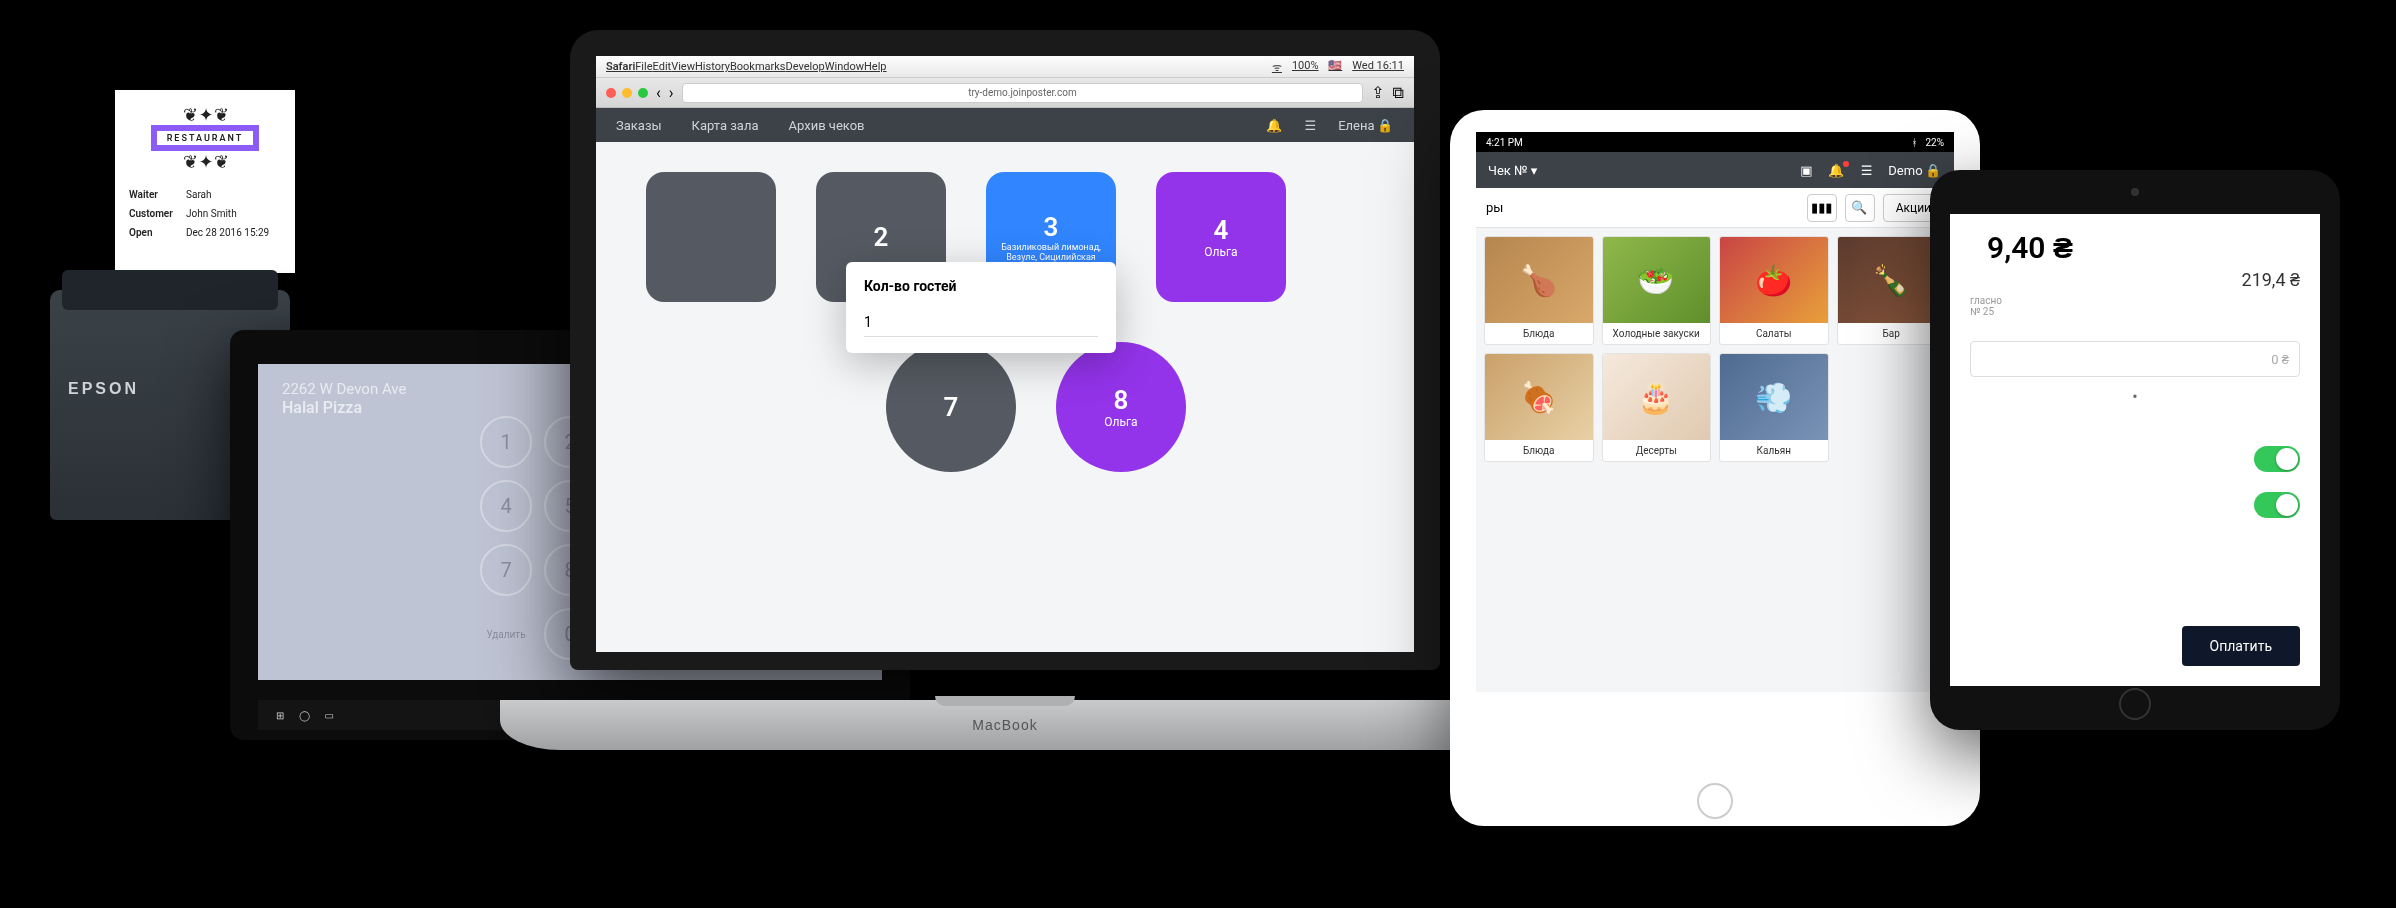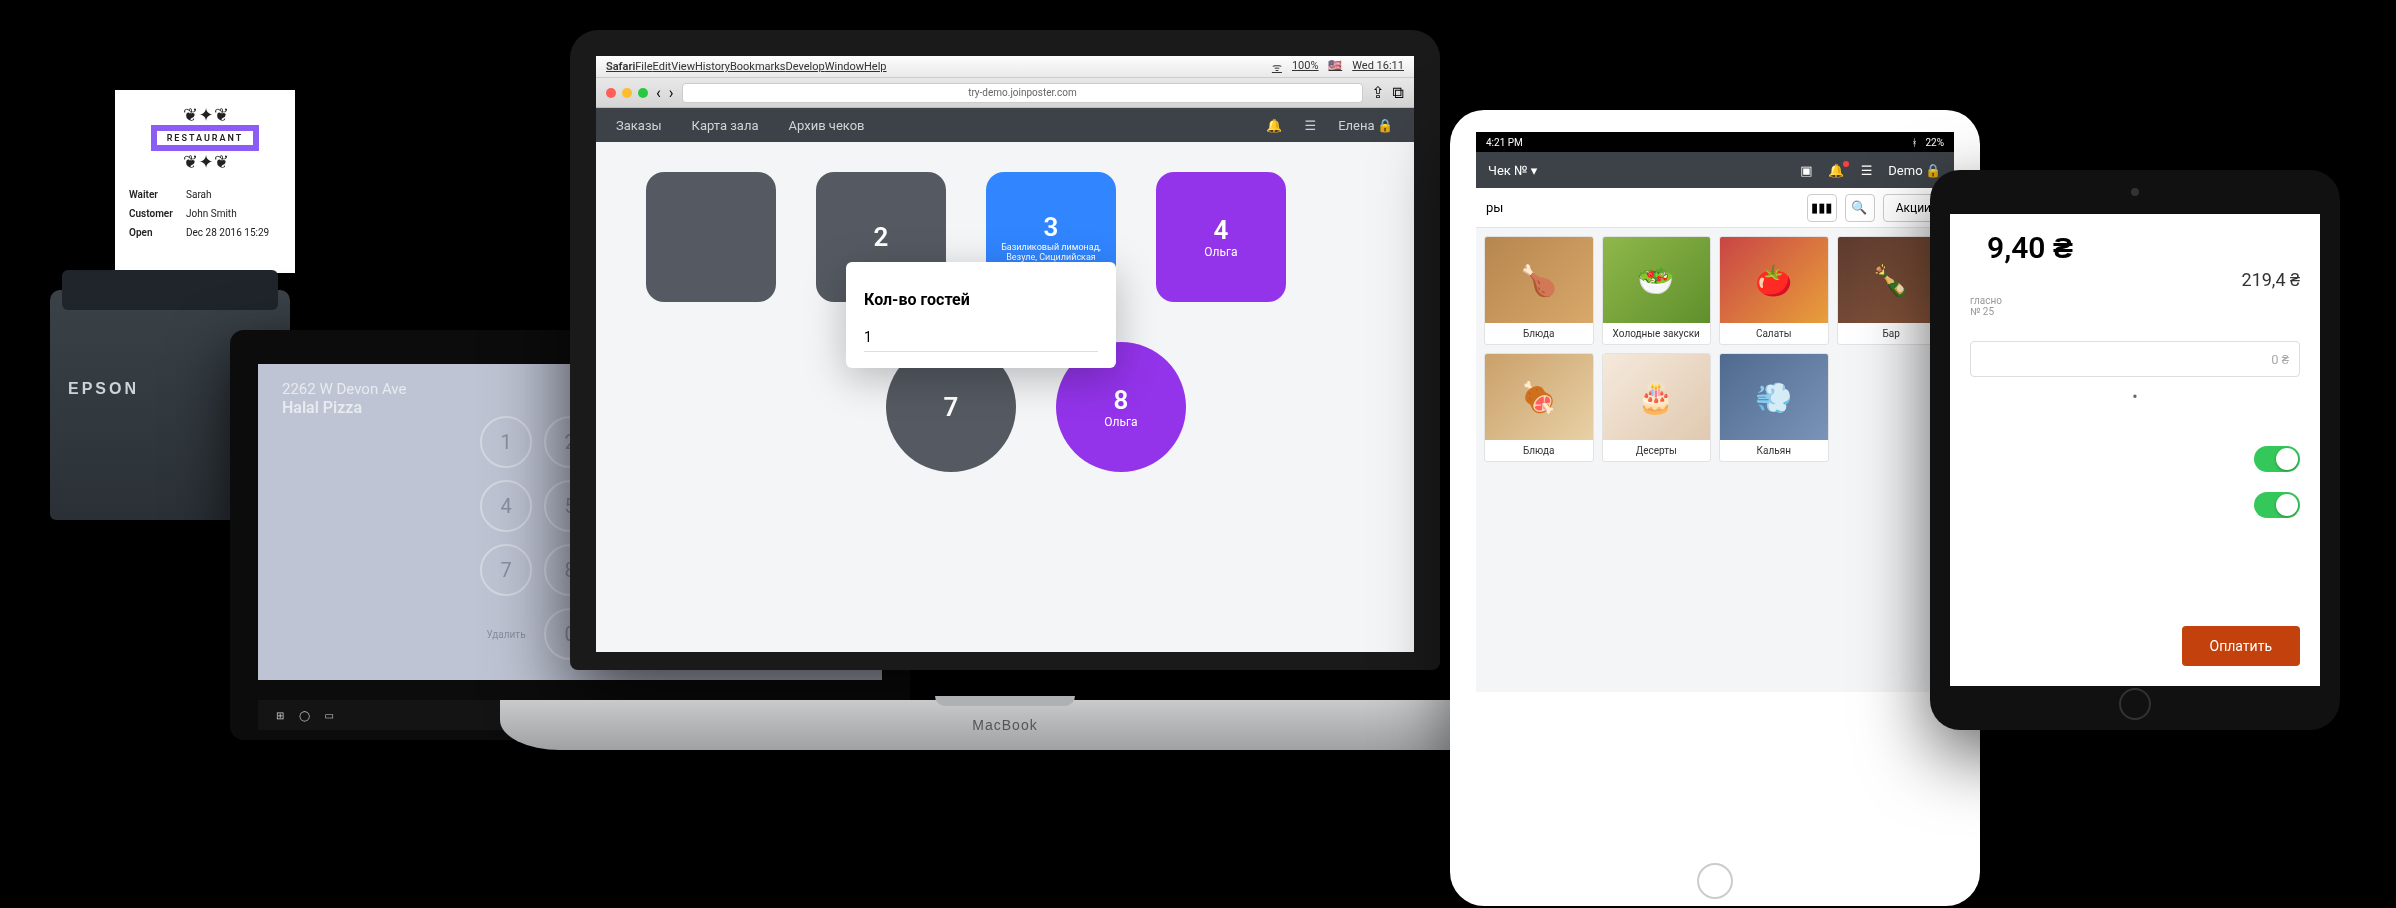--- a/index.html
+++ b/index.html
@@ -46,27 +46,27 @@
 .app-top .right{margin-left:auto;display:flex;align-items:center;gap:22px;}
 .app-body{position:relative;height:480px;background:#f4f5f7;padding:30px 50px;}
 .tables-row{display:flex;gap:40px;margin-bottom:40px;}
 .tbl{width:130px;height:130px;border-radius:18px;display:flex;flex-direction:column;align-items:center;justify-content:center;color:#fff;font-size:12px;text-align:center;}
 .tbl .num{font-size:26px;font-weight:600;}
 .tbl.grey{background:#555a62;}
 .tbl.blue{background:#3185ff;}
 .tbl.purple{background:#9333ea;}
 .tbl.circle{border-radius:50%;}
 .popup{position:absolute;top:120px;left:250px;width:270px;background:#fff;border-radius:6px;box-shadow:0 10px 40px rgba(0,0,0,.25);padding:16px 18px;}
-.popup h4{font-size:16px;margin-bottom:14px;margin-top:12px;}
+.popup h4{font-size:14px;margin-bottom:14px;}
 .popup input{width:100%;border:none;border-bottom:1px solid #ddd;padding:6px 0;font-size:14px;outline:none;}
 .mac-base{position:absolute;bottom:0;left:0;width:1010px;height:50px;background:linear-gradient(#c8cacc,#9fa1a3);border-radius:0 0 60px 60px / 0 0 30px 30px;display:flex;align-items:center;justify-content:center;color:#555;font-size:14px;font-family:"Helvetica Neue",Arial;letter-spacing:1px;}
 .mac-base::before{content:"";position:absolute;top:-4px;left:50%;transform:translateX(-50%);width:140px;height:10px;background:#aeb0b2;border-radius:0 0 12px 12px;}
 
 
-.ipad-white{position:absolute;left:1450px;top:110px;width:530px;height:796px;background:#fff;border-radius:34px;box-shadow:0 25px 70px rgba(0,0,0,.5);padding:22px 26px 10px 26px;}
+.ipad-white{position:absolute;left:1450px;top:110px;width:530px;height:716px;background:#fff;border-radius:34px;box-shadow:0 25px 70px rgba(0,0,0,.5);padding:22px 26px 10px 26px;}
 .ipad-white .home-btn{position:absolute;left:50%;top:auto;bottom:7px;transform:translateX(-50%);width:36px;height:36px;border:2px solid #ccc;border-radius:50%;}
 .ipad-screen{width:100%;height:560px;background:#f4f5f7;overflow:hidden;position:relative;}
 .ios-status{height:20px;background:#000;color:#fff;font-size:10px;display:flex;align-items:center;padding:0 10px;}
 .ios-status .r{margin-left:auto;display:flex;gap:8px;}
 .ipad-top{height:36px;background:#3d4248;color:#fff;display:flex;align-items:center;padding:0 12px;font-size:13px;gap:14px;}
 .ipad-top .r{margin-left:auto;display:flex;gap:16px;align-items:center;}
 .ipad-top .bell{position:relative;}
 .ipad-top .bell::after{content:"";position:absolute;top:-2px;right:-4px;width:6px;height:6px;background:#ff3e3e;border-radius:50%;}
 .ipad-toolbar{height:40px;background:#fff;border-bottom:1px solid #e3e3e3;display:flex;align-items:center;padding:0 10px;gap:10px;}
 .ipad-toolbar .lbl{font-size:13px;}
@@ -91,21 +91,21 @@
 .ipad-black .homeb{position:absolute;bottom:10px;left:50%;transform:translateX(-50%);width:32px;height:32px;border:2px solid #333;border-radius:50%;}
 .ipb-screen{width:100%;height:100%;background:#fff;position:relative;overflow:hidden;}
 .pay-amount{font-size:30px;font-weight:600;padding:16px 37px 4px;}
 .pay-sub{text-align:right;padding:0 20px;font-size:18px;color:#333;}
 .pay-note{font-size:10px;color:#999;padding:4px 20px 16px;}
 .pay-field{margin:8px 20px;height:36px;border:1px solid #ddd;border-radius:4px;display:flex;align-items:center;justify-content:flex-end;padding:0 10px;color:#aaa;font-size:13px;}
 .pay-rows{margin-top:30px;}
 .pay-row{display:flex;align-items:center;justify-content:flex-end;padding:10px 20px;}
 .toggle{width:46px;height:26px;background:#34c759;border-radius:20px;position:relative;}
 .toggle::after{content:"";position:absolute;right:2px;top:2px;width:22px;height:22px;background:#fff;border-radius:50%;box-shadow:0 1px 3px rgba(0,0,0,.3);}
-.pay-btn{position:absolute;bottom:20px;right:20px;background:#c2410c;color:#fff;border:none;border-radius:4px;padding:12px 28px;font-size:14px;}
+.pay-btn{position:absolute;bottom:20px;right:20px;background:#0f172a;color:#fff;border:none;border-radius:4px;padding:12px 28px;font-size:14px;}
 </style>
 </head>
 <body>
 
 <div class="printer-assembly">
   <div class="receipt">
     <div class="logo">
       <div class="orn">❦ ✦ ❦</div>
       <div class="name">RESTAURANT</div>
       <div class="orn">❦ ✦ ❦</div>

